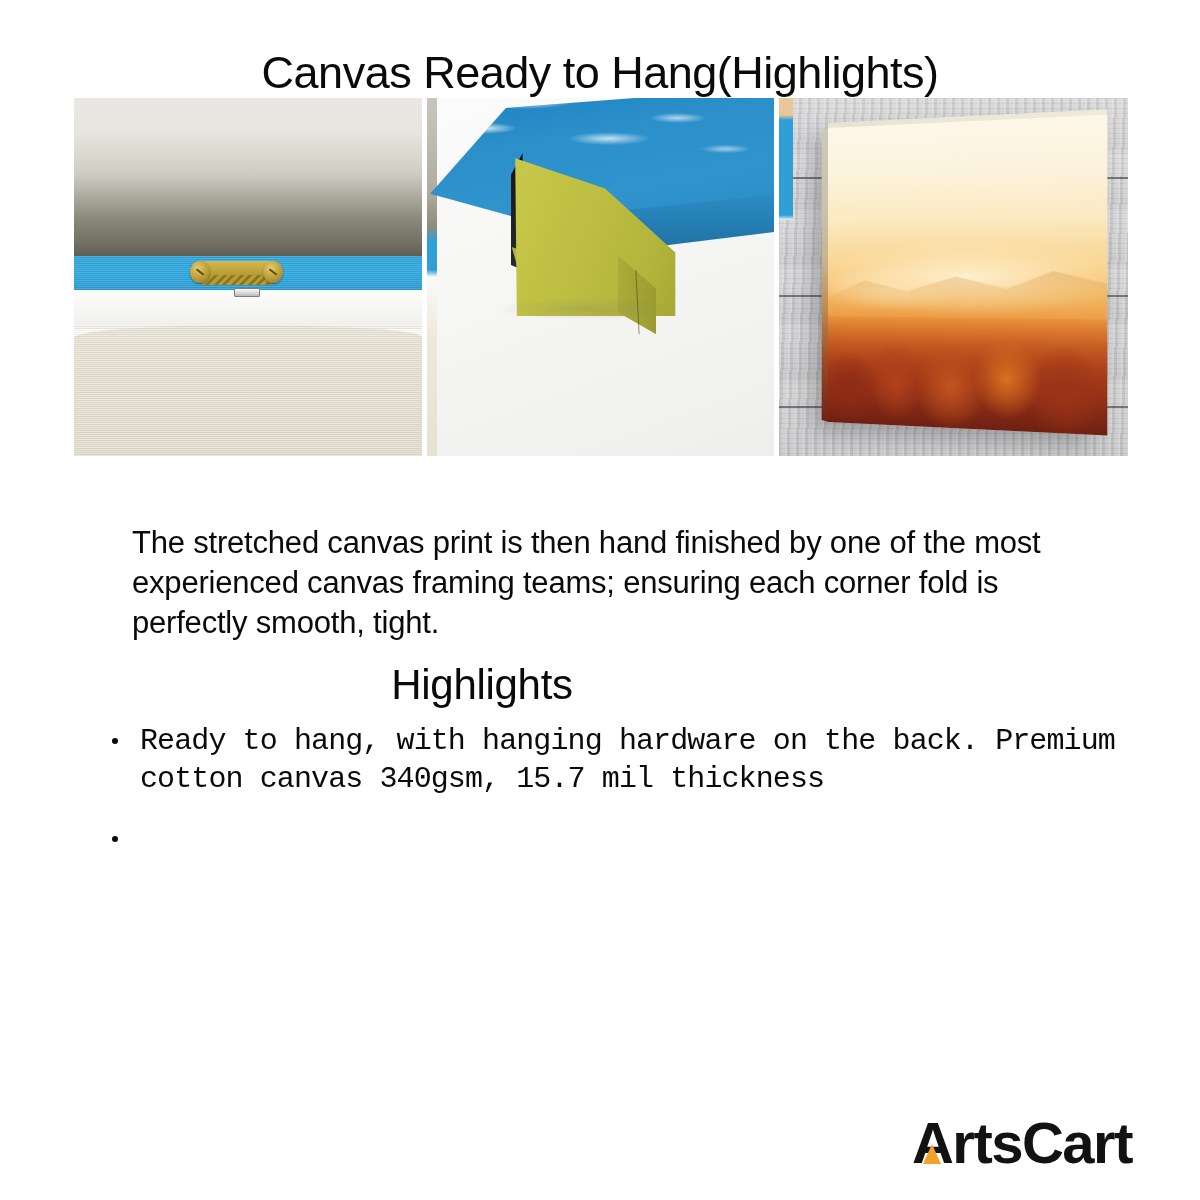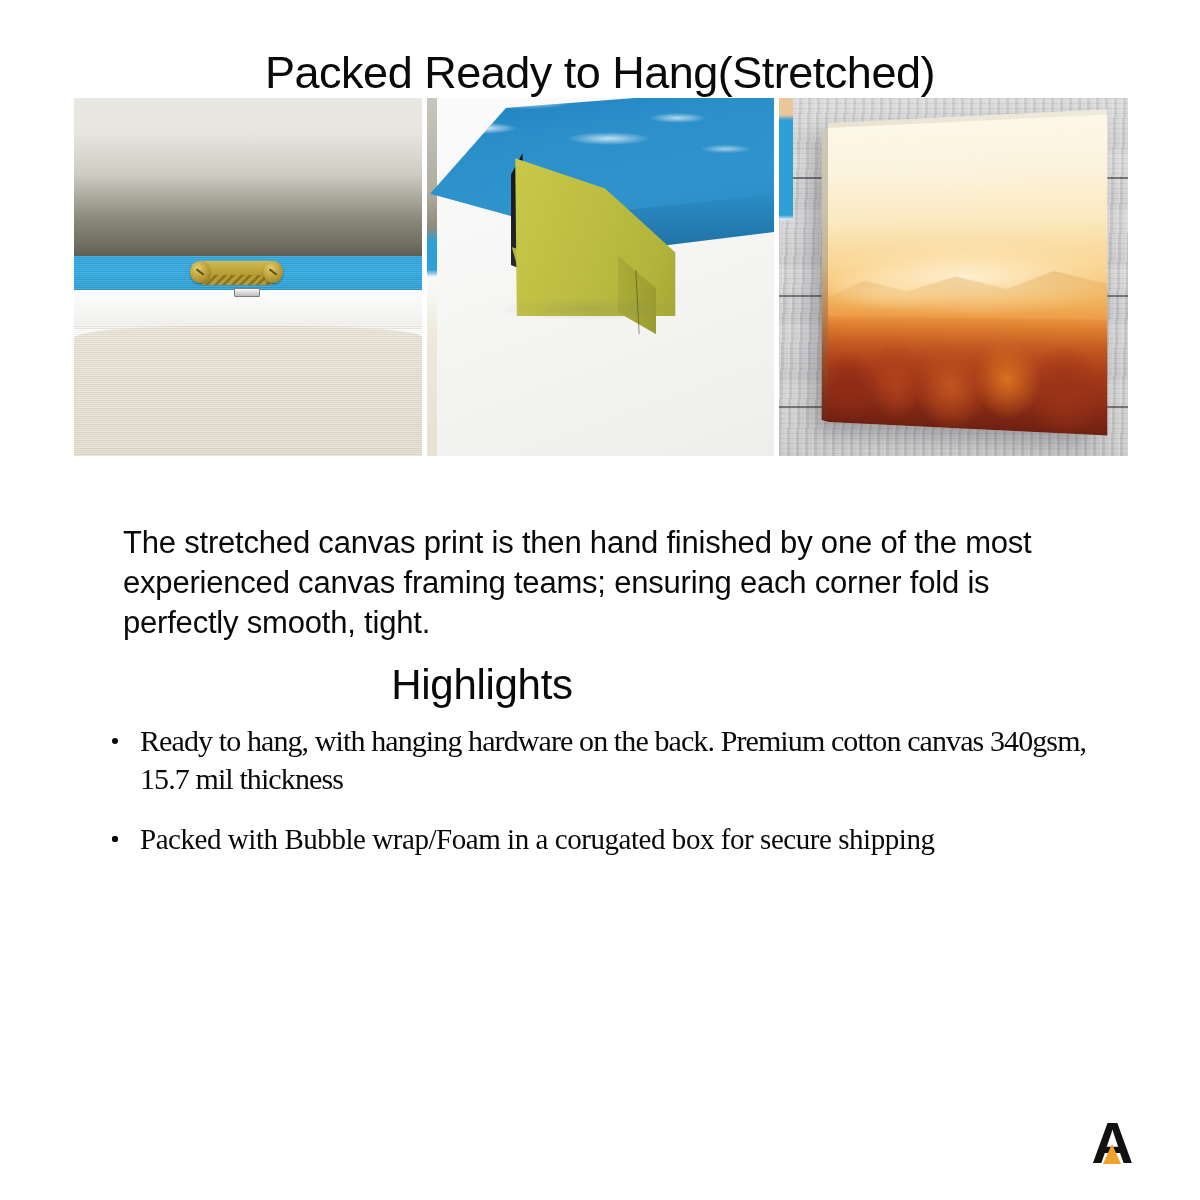--- a/index.html
+++ b/index.html
@@ -315,21 +315,21 @@
     left: 0; top: -1.6%;
     width: 100%; height: 2%;
     background: linear-gradient(to right, #f5eedd, #fbf6e9);
     filter: brightness(0.95);
   }
 
   
   .intro {
     position: absolute;
     top: 492px;
-    left: 123px;
+    left: 132px;
     width: 945px;
     font-family: "Liberation Sans", sans-serif;
     font-size: 31px;
     line-height: 40px;
     color: #0a0a0a;
     letter-spacing: -0.2px;
   }
 
   
   .highlights-heading {
@@ -352,21 +352,21 @@
     left: 106px;
     width: 1010px;
     margin: 0;
     padding: 0;
     list-style: none;
   }
   .highlight-item {
     position: relative;
     padding-left: 34px;
     margin-bottom: 22px;
-    font-family: Liberation Serif, serif;
+    font-family: Liberation Mono, monospace;
     font-size: 29px;
     line-height: 38px;
     color: #0a0a0a;
     letter-spacing: -0.45px;
   }
   .highlight-item .bullet-dot {
     position: absolute;
     left: 6px;
     top: 16px;
     width: 6px;
@@ -405,21 +405,21 @@
     width: 0;
     height: 0;
     border-left: 9px solid transparent;
     border-right: 9px solid transparent;
     border-bottom: 20px solid #f0a22a;
   }
 </style>
 </head>
 <body>
 
-<h1 class="page-title">Packed Ready to Hang(Stretched)</h1>
+<h1 class="page-title">Canvas Ready to Hang(Highlights)</h1>
 
 <div class="photo-strip">
 
   <div class="photo photo-1">
     <div class="p1-wall"></div>
     <div class="p1-blue"></div>
     <div class="p1-white"></div>
     <div class="p1-canvas"></div>
     <div class="p1-hanger">
       <div class="p1-hanger-bar"></div>
@@ -469,24 +469,21 @@
 <h2 class="highlights-heading">Highlights</h2>
 
 <ul class="highlights-list">
   <li class="highlight-item narrow">
     <span class="bullet-dot"></span>
     <span>Ready to hang,  with hanging hardware on the back.  Premium cotton canvas 340gsm, 15.7 mil thickness</span>
   </li>
   <li class="highlight-item">
     <span class="bullet-dot"></span>
   </li>
-  <li class="highlight-item">
-    <span class="bullet-dot"></span>
-    <span>Packed with Bubble wrap/Foam in a corugated box for secure shipping</span>
-  </li>
 </ul>
 
 <div class="brand-logo">
   <span class="brand-a-wrap">
     <span>A</span>
     <span class="brand-a-triangle"></span>
   </span>
+  <span>rtsCart</span>
 </div>
 
 </body></html>

